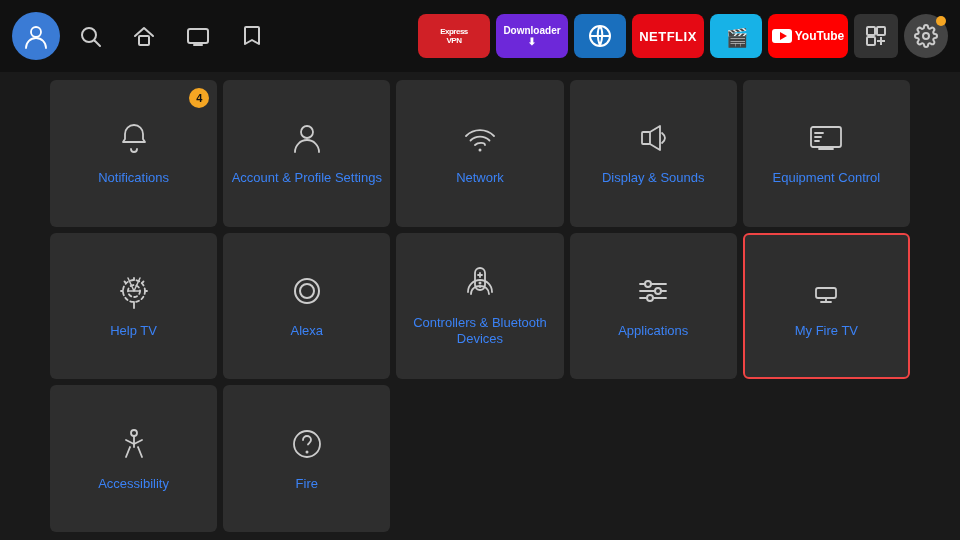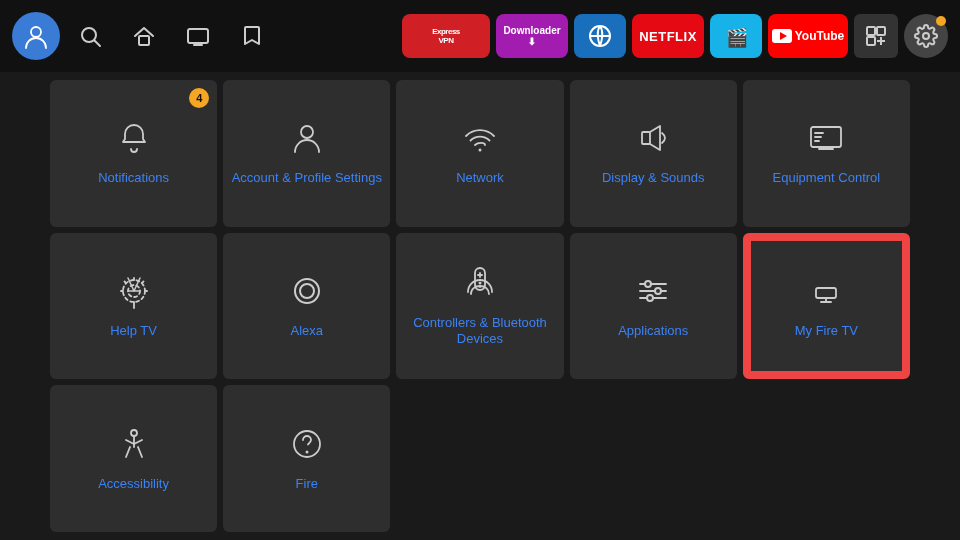--- a/index.html
+++ b/index.html
@@ -52,32 +52,32 @@
       border-radius: 8px;
       display: flex;
       align-items: center;
       justify-content: center;
       cursor: pointer;
       overflow: hidden;
       flex-shrink: 0;
     }
 
     .app-expressvpn {
-      width: 88px;
+      width: 72px;
       background: #d02026;
       color: white;
       font-size: 9px;
       font-weight: bold;
       padding: 2px 4px;
       text-align: center;
     }
 
     .app-downloader {
       width: 72px;
-      background: #a21caf;
+      background: #6d28d9;
       color: white;
       font-size: 10px;
       font-weight: bold;
       text-align: center;
       padding: 2px;
     }
 
     .app-blue {
       width: 52px;
       background: #1a6fbd;
@@ -163,21 +163,21 @@
       flex-direction: column;
       align-items: center;
       justify-content: center;
       cursor: pointer;
       position: relative;
       padding: 10px 8px;
       transition: background 0.15s;
     }
 
     .grid-cell.selected {
-      border: 8px solid #ef4444;
+      border: 2px solid #ef4444;
       background: #2e2e2e;
     }
 
     .cell-icon {
       font-size: 32px;
       margin-bottom: 8px;
       color: #ccc;
       line-height: 1;
     }
 

